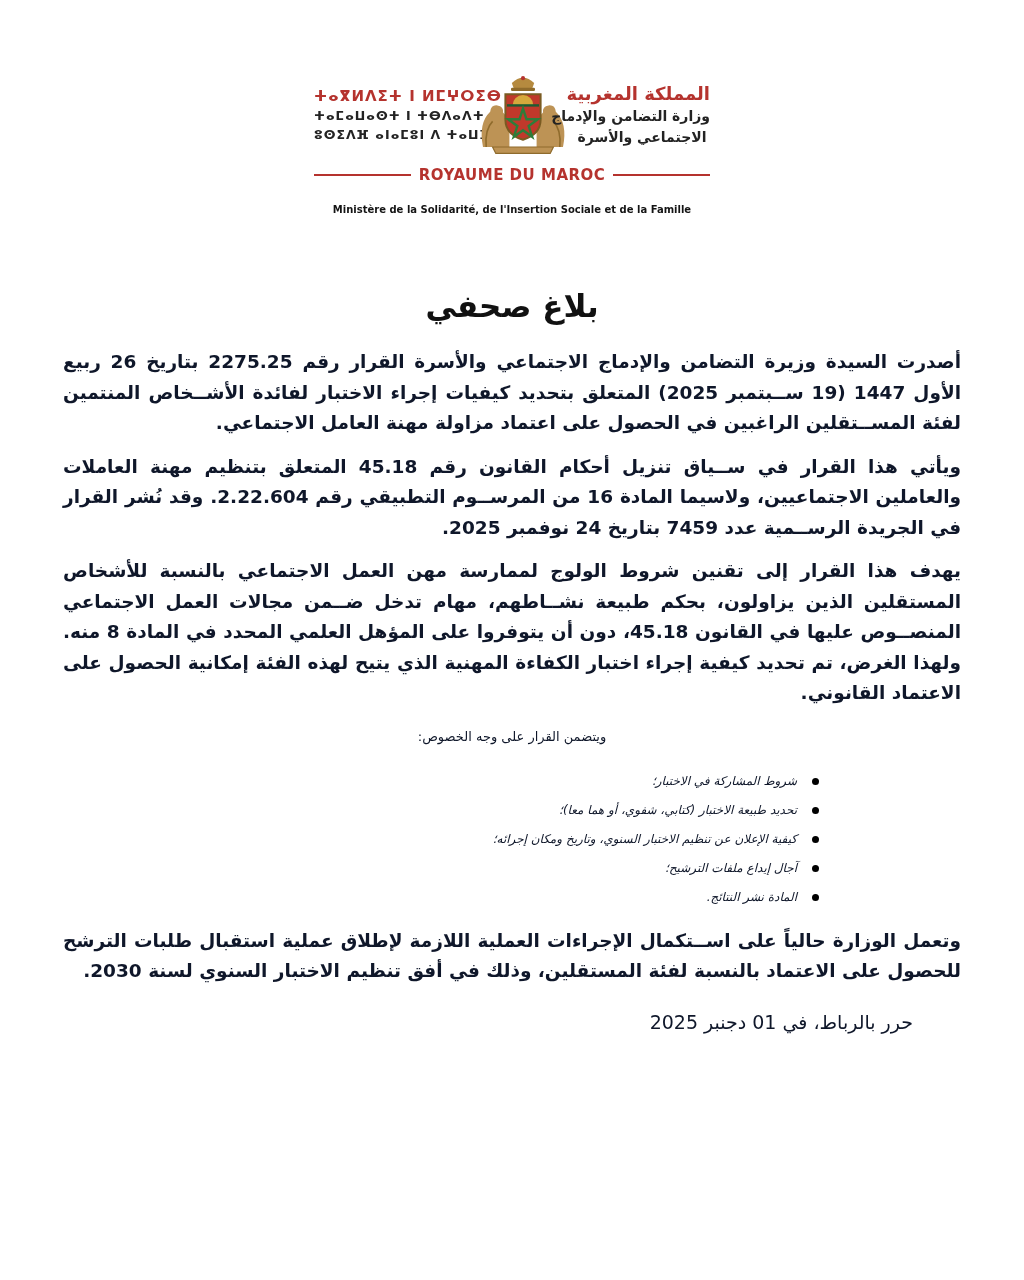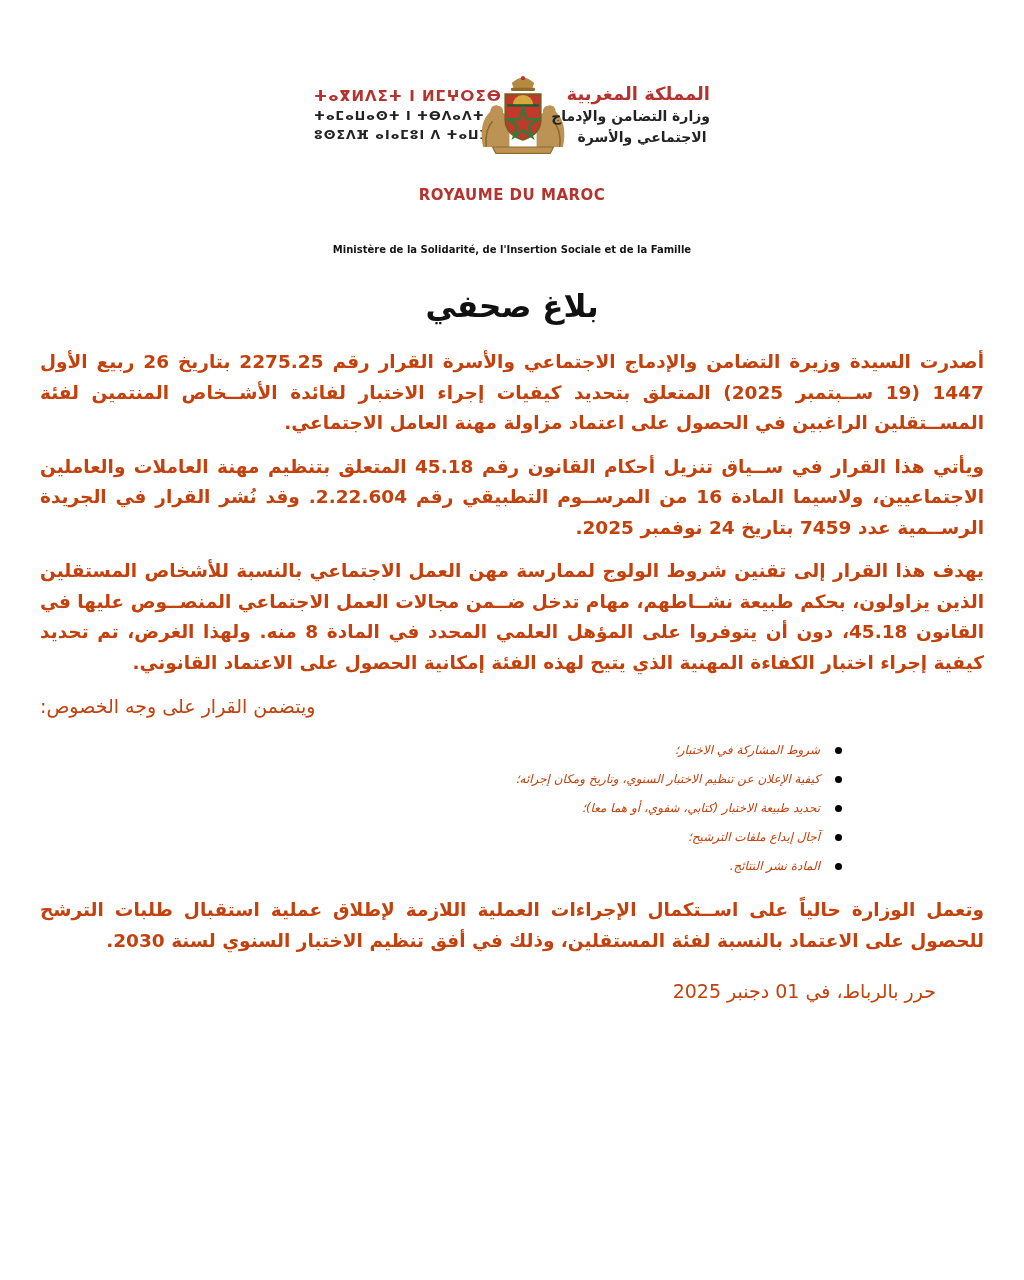--- a/index.html
+++ b/index.html
@@ -47,21 +47,21 @@
   .ar-1{
     color:var(--accent_red);
     font-weight:bold;font-size:18px;line-height:24px;white-space:nowrap;text-align:right;
   }
   .ar-2,.ar-3{
     color:#232323;font-weight:bold;font-size:14px;line-height:21px;white-space:nowrap;
   }
 
   .royaume-row{
     margin-top:6px;
-    display:flex;align-items:center;gap:20px;flex-direction:column;
+    display:flex;align-items:center;gap:8px;
   }
   .royaume-rule{flex:1;height:2.5px;background:var(--accent_red);}
   .royaume-text{
     color:var(--accent_red);
     font-weight:bold;font-size:15px;letter-spacing:.5px;white-space:nowrap;
   }
   .ministere{
     margin-top:20px;
     color:#141414;font-weight:bold;font-size:10px;white-space:nowrap;
   }
@@ -71,32 +71,32 @@
     position:absolute;top:288px;left:0;
     width:100%;text-align:center;
     direction:rtl;
     font-size:31px;font-weight:bold;color:#111;
   }
 
   
   .content{
     position:absolute;top:347px;left:0;
     width:100%;
-    padding:0 40px;
+    padding:0 63px;
     direction:rtl;
-    color:#c2410c;
+    color:#0f172a;
   }
   .content p.body-par{
     font-size:18.5px;line-height:30.5px;font-weight:bold;
     text-align:justify;
     margin-bottom:13px;
   }
   .list-intro{
-    font-size:19px;line-height:30px;font-weight:normal;
-    text-align:left;
+    font-size:13px;line-height:30px;font-weight:normal;
+    text-align:center;
     margin:2px 0 15px;
   }
   ul.points{
     list-style:none;
     margin:0 140px 14px 0;
     font-size:12px;line-height:29px;font-weight:normal;font-style:italic;
   }
   ul.points li{
     position:relative;
     padding-right:24px;
@@ -171,22 +171,22 @@
 
   <main class="content" dir="rtl">
     <p class="body-par">أصدرت السيدة وزيرة التضامن والإدماج الاجتماعي والأسرة القرار رقم 2275.25 بتاريخ 26 ربيع الأول 1447 (19 ســبتمبر 2025) المتعلق بتحديد كيفيات إجراء الاختبار لفائدة الأشــخاص المنتمين لفئة المســتقلين الراغبين في الحصول على اعتماد مزاولة مهنة العامل الاجتماعي.</p>
     <p class="body-par">ويأتي هذا القرار في ســياق تنزيل أحكام القانون رقم 45.18 المتعلق بتنظيم مهنة العاملات والعاملين الاجتماعيين، ولاسيما المادة 16 من المرســوم التطبيقي رقم 2.22.604. وقد نُشر القرار في الجريدة الرســمية عدد 7459 بتاريخ 24 نوفمبر 2025.</p>
     <p class="body-par">يهدف هذا القرار إلى تقنين شروط الولوج لممارسة مهن العمل الاجتماعي بالنسبة للأشخاص المستقلين الذين يزاولون، بحكم طبيعة نشــاطهم، مهام تدخل ضــمن مجالات العمل الاجتماعي المنصــوص عليها في القانون 45.18، دون أن يتوفروا على المؤهل العلمي المحدد في المادة 8 منه. ولهذا الغرض، تم تحديد كيفية إجراء اختبار الكفاءة المهنية الذي يتيح لهذه الفئة إمكانية الحصول على الاعتماد القانوني.</p>
 
     <p class="list-intro">ويتضمن القرار على وجه الخصوص:</p>
 
     <ul class="points">
       <li>شروط المشاركة في الاختبار؛</li>
+      <li>تحديد طبيعة الاختبار (كتابي، شفوي، أو هما معا)؛</li>
       <li>كيفية الإعلان عن تنظيم الاختبار السنوي، وتاريخ ومكان إجرائه؛</li>
-      <li>تحديد طبيعة الاختبار (كتابي، شفوي، أو هما معا)؛</li>
       <li>آجال إيداع ملفات الترشيح؛</li>
       <li>المادة نشر النتائج.</li>
     </ul>
 
     <p class="body-par">وتعمل الوزارة حالياً على اســتكمال الإجراءات العملية اللازمة لإطلاق عملية استقبال طلبات الترشح للحصول على الاعتماد بالنسبة لفئة المستقلين، وذلك في أفق تنظيم الاختبار السنوي لسنة 2030.</p>
 
     <p class="dateline">حرر بالرباط، في 01 دجنبر 2025</p>
   </main>
 </div>
 

